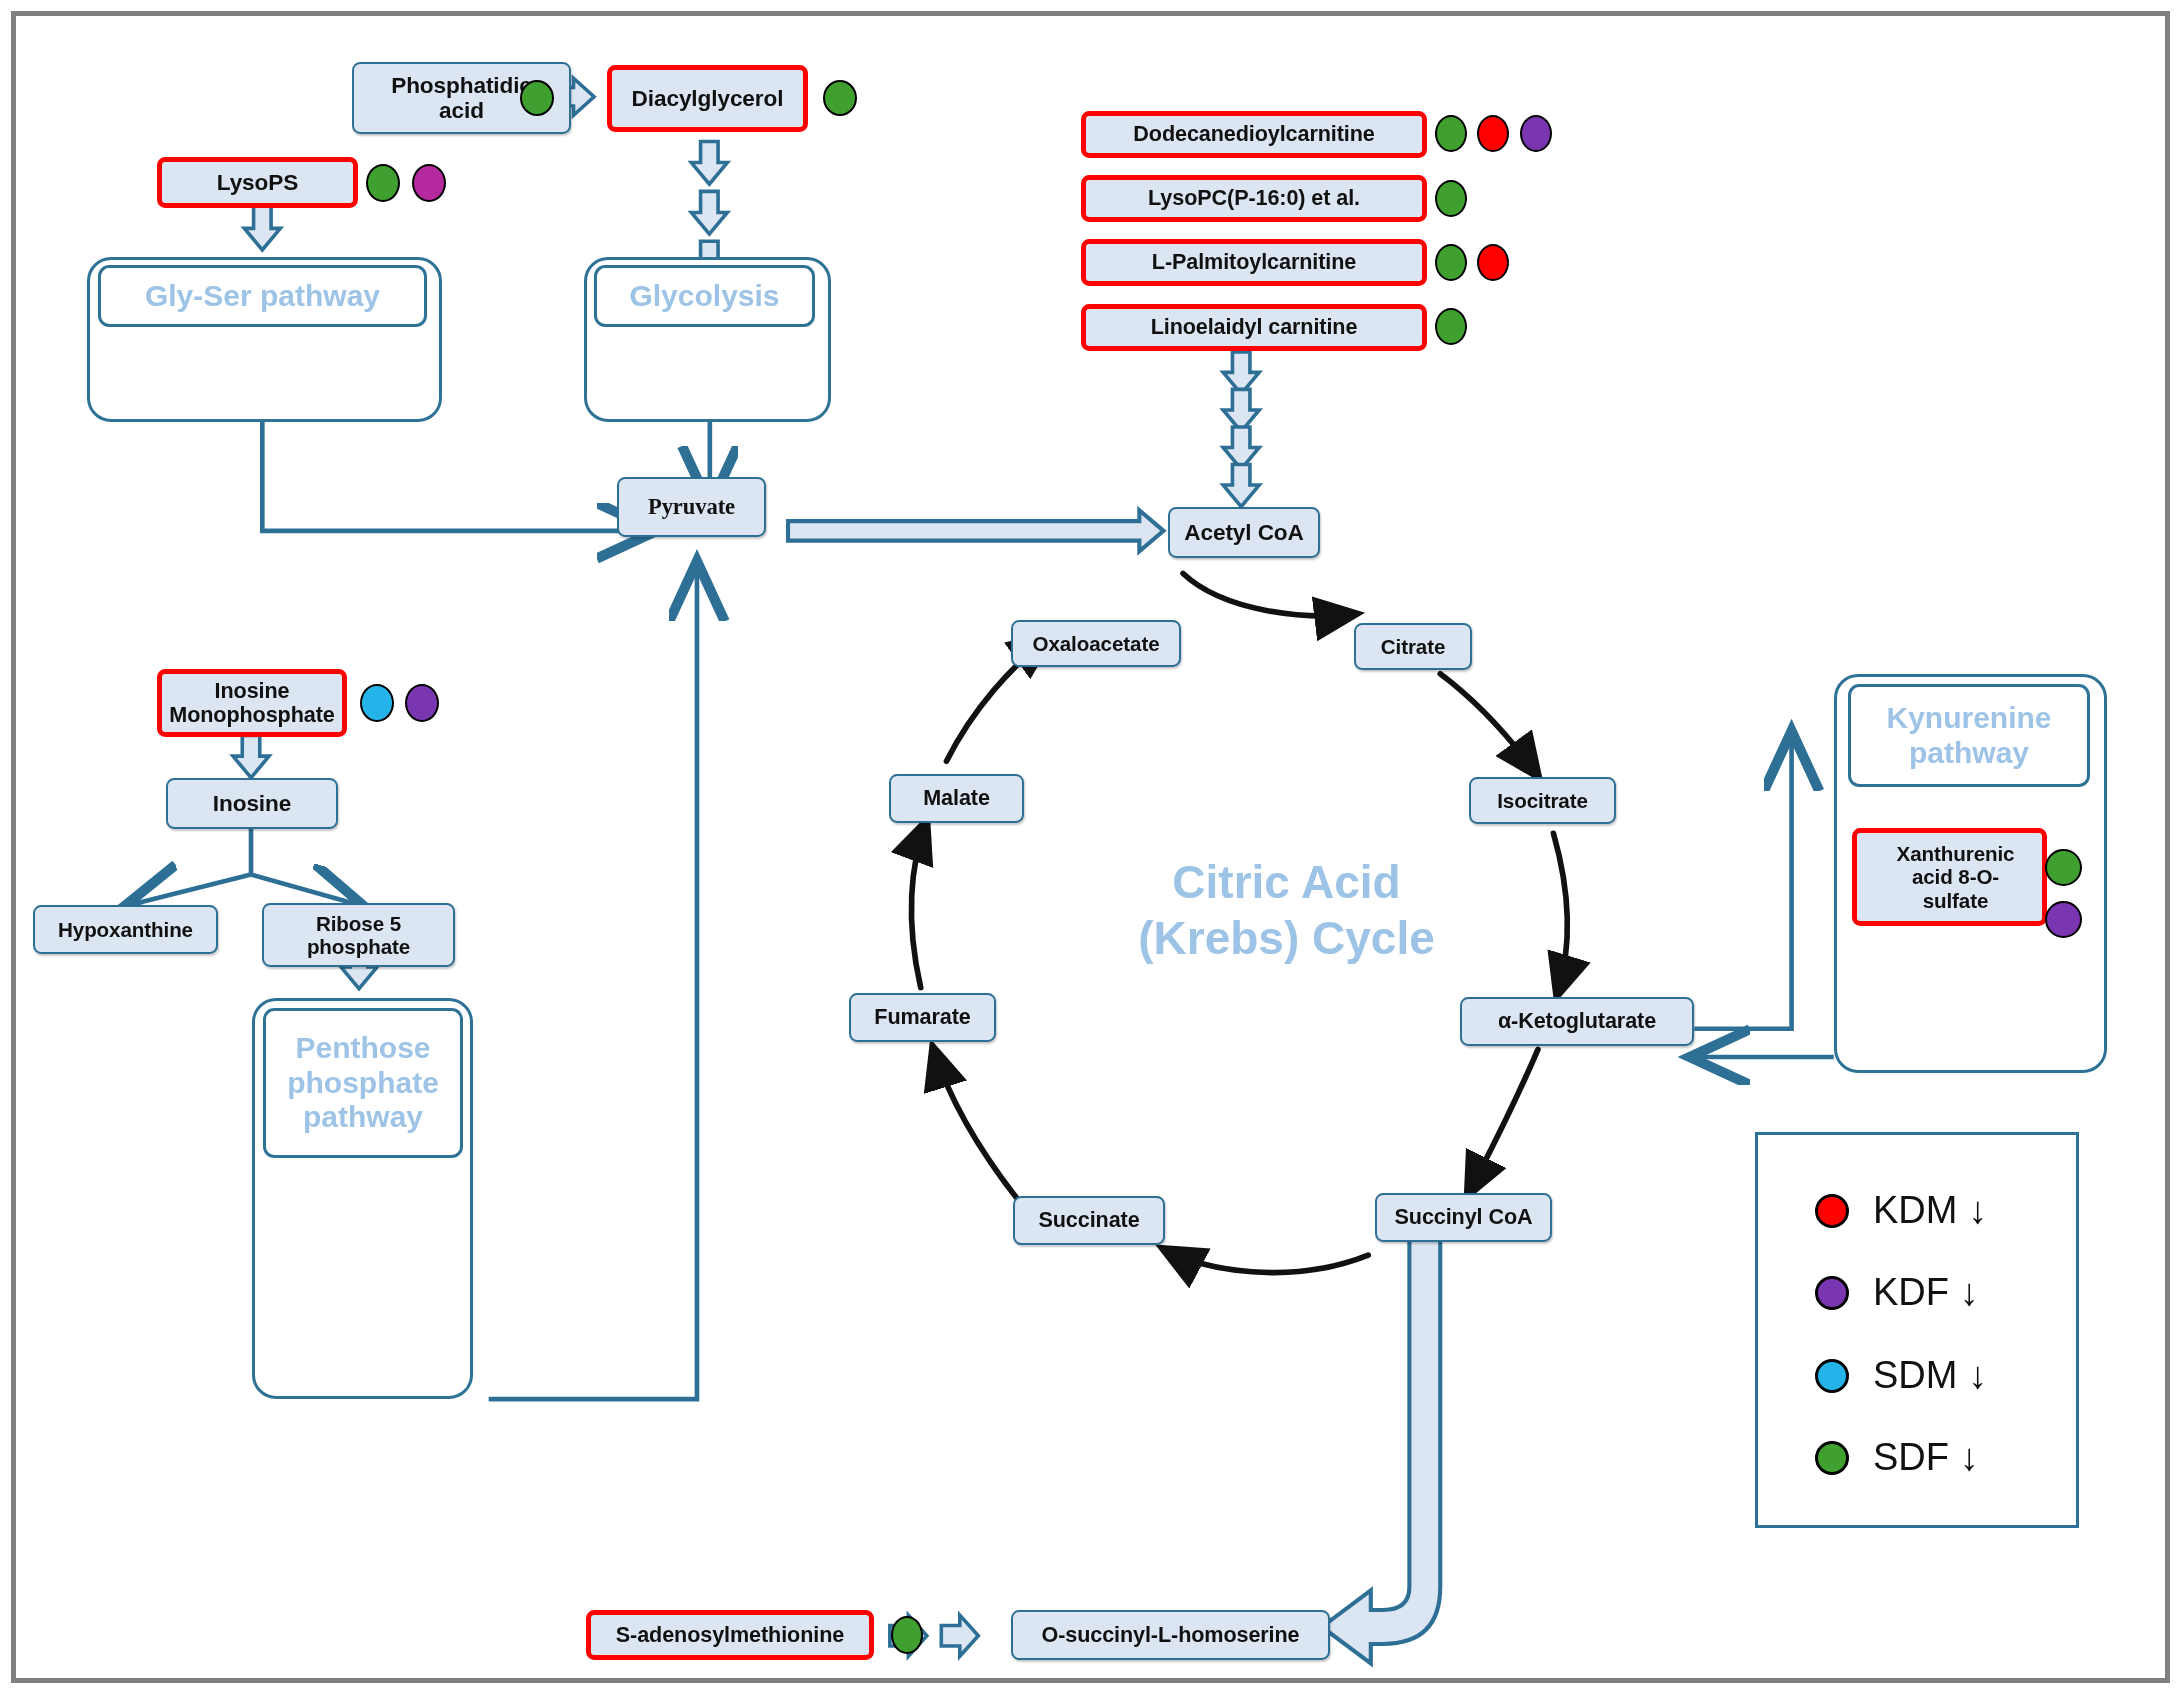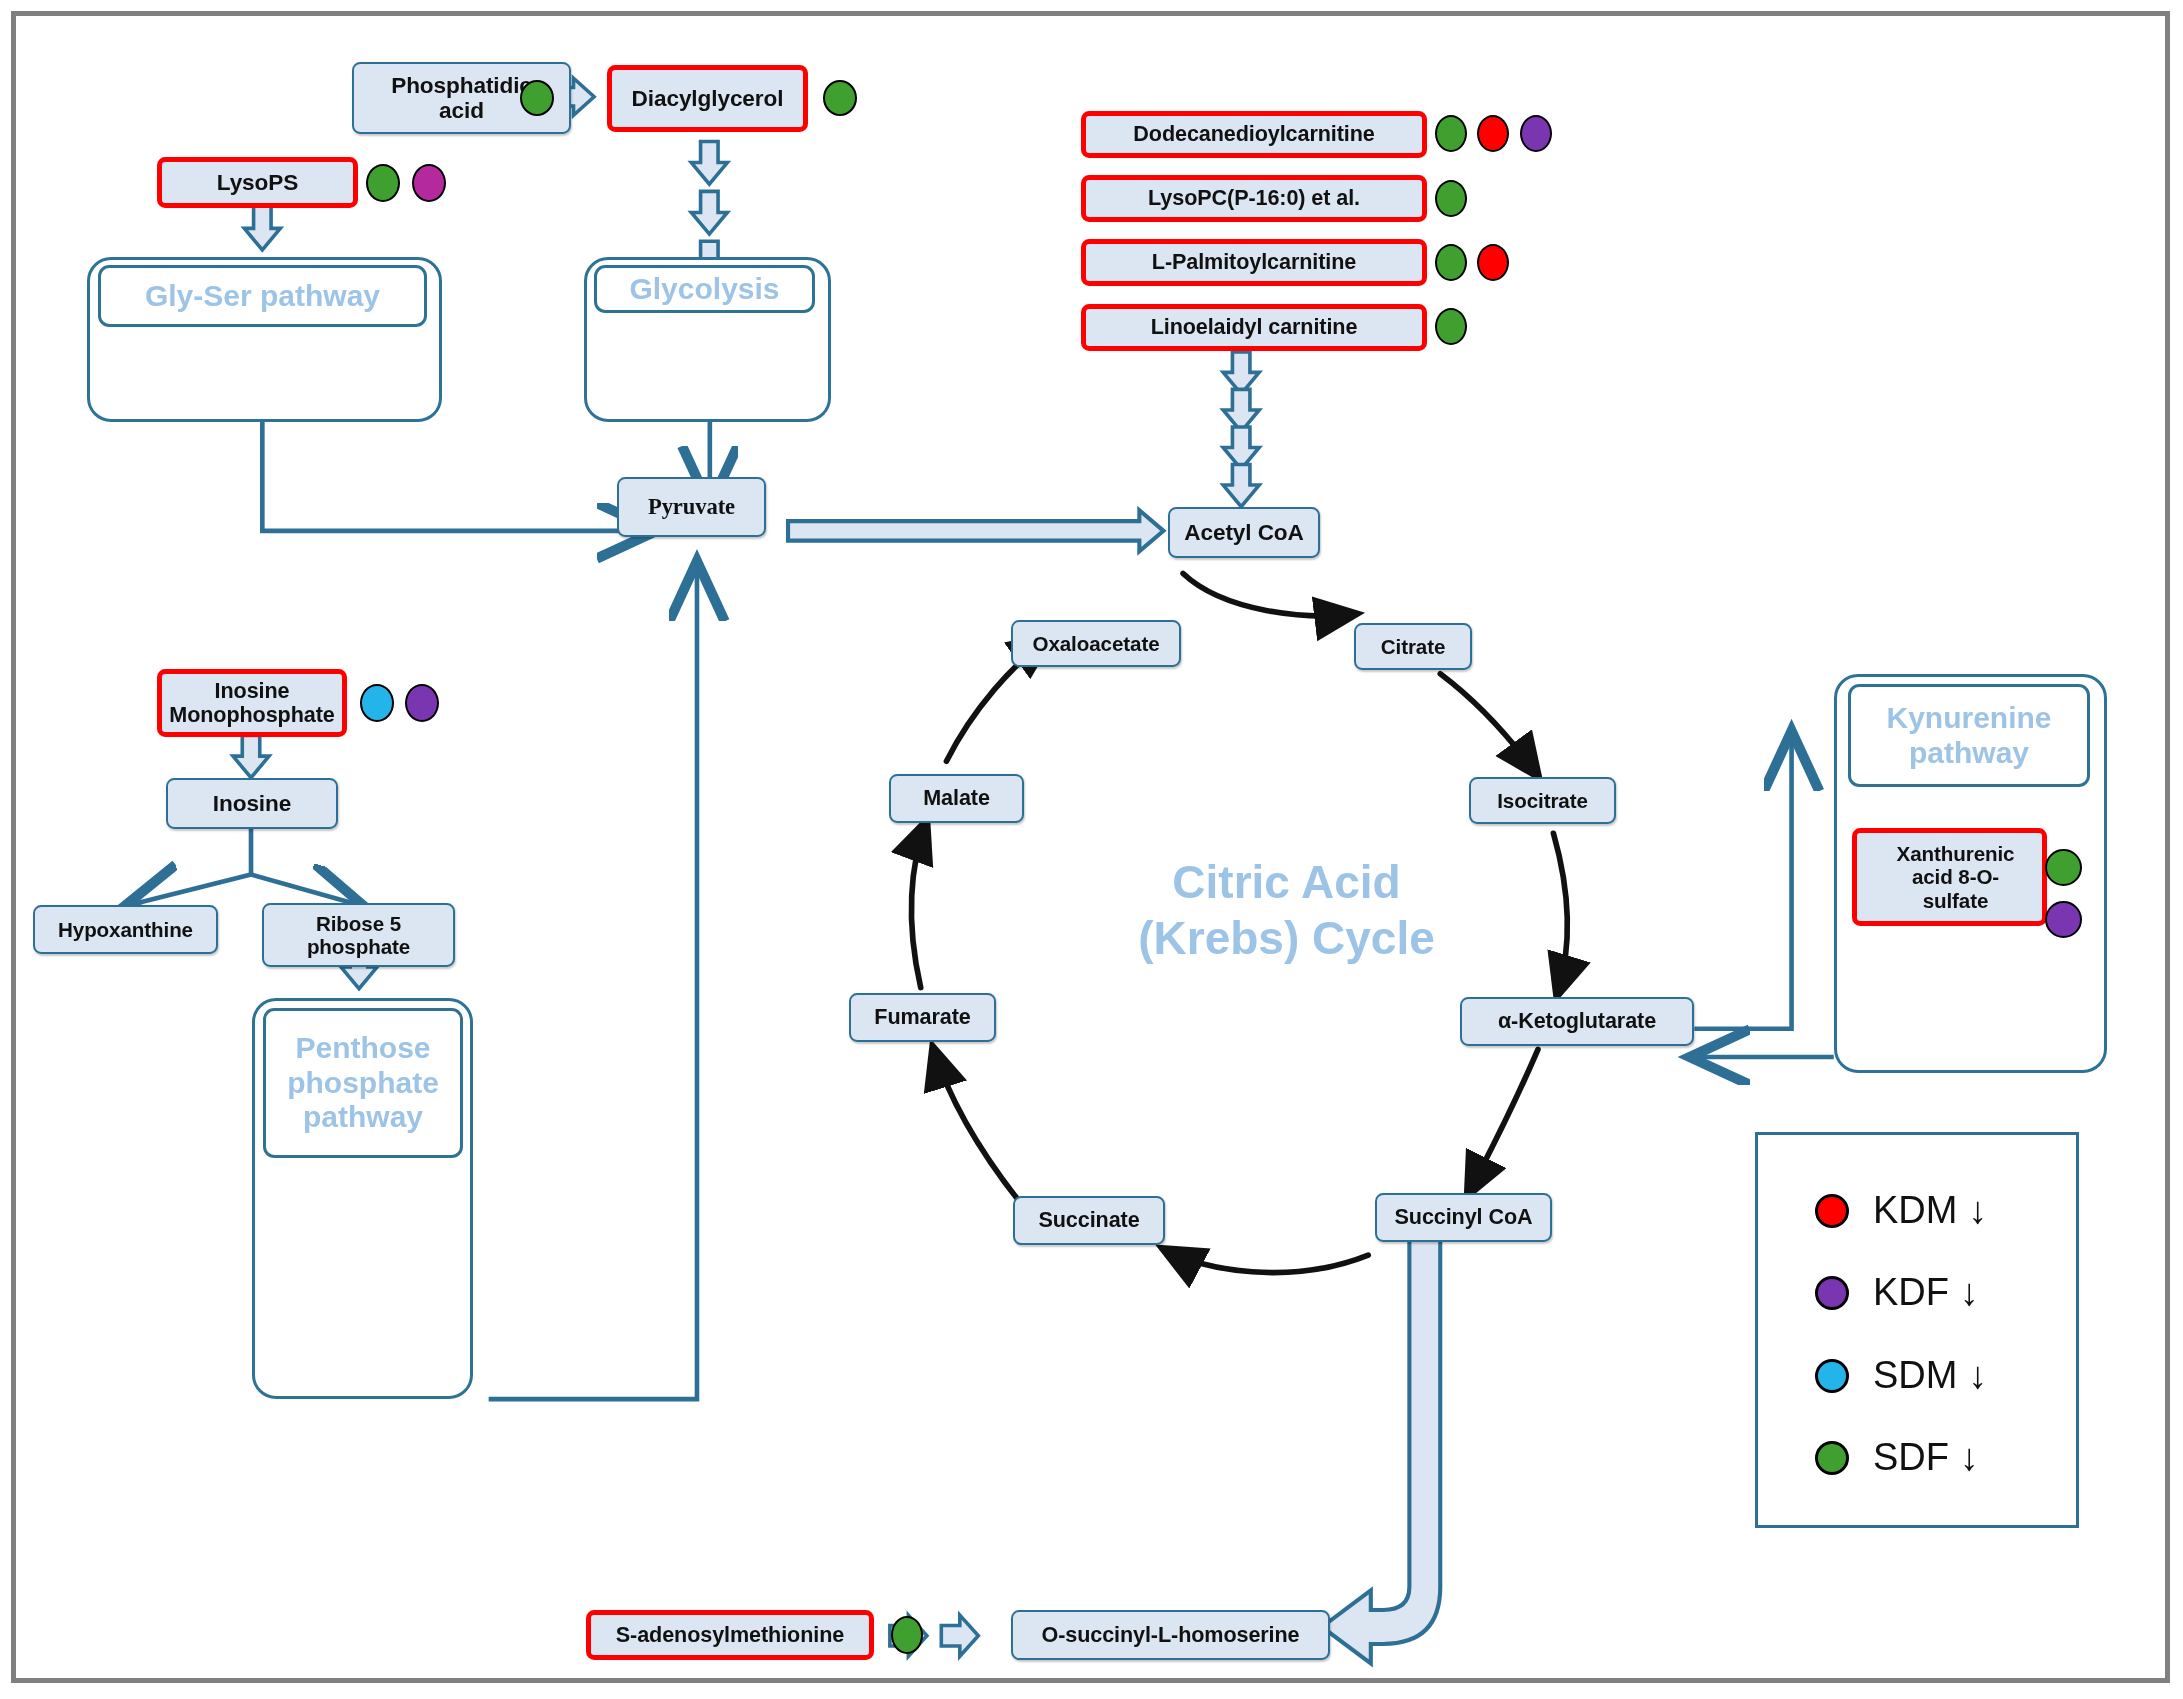--- a/index.html
+++ b/index.html
@@ -221,21 +221,21 @@
   </div>
   <div class="dot" style="left:366px;top:164px;width:34px;height:38px;background:#3fa02f;"></div>
   <div class="dot" style="left:412px;top:164px;width:34px;height:38px;background:#b5299e;"></div>
 
   <div class="pway" style="left:87px;top:257px;width:355px;height:165px;"></div>
   <div class="pway-label" style="left:98px;top:265px;width:329px;height:62px;font-size:30px;">
     <span>Gly-Ser pathway</span>
   </div>
 
   <div class="pway" style="left:584px;top:257px;width:247px;height:165px;"></div>
-  <div class="pway-label" style="left:594px;top:265px;width:221px;height:48px;font-size:30px;">
+  <div class="pway-label" style="left:594px;top:265px;width:221px;height:62px;font-size:30px;">
     <span>Glycolysis</span>
   </div>
 
   <div class="node hi" style="left:1081px;top:111px;width:346px;height:47px;font-size:21.6px;">
     <span>Dodecanedioylcarnitine</span>
   </div>
   <div class="dot" style="left:1435px;top:115px;width:32px;height:37px;background:#3fa02f;"></div>
   <div class="dot" style="left:1477px;top:115px;width:32px;height:37px;background:#ff0000;"></div>
   <div class="dot" style="left:1520px;top:115px;width:32px;height:37px;background:#7a35b0;"></div>
 

